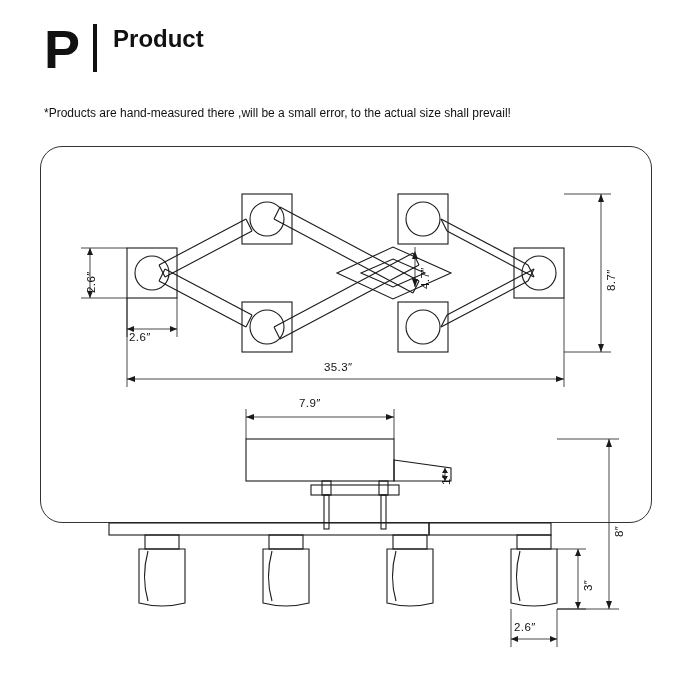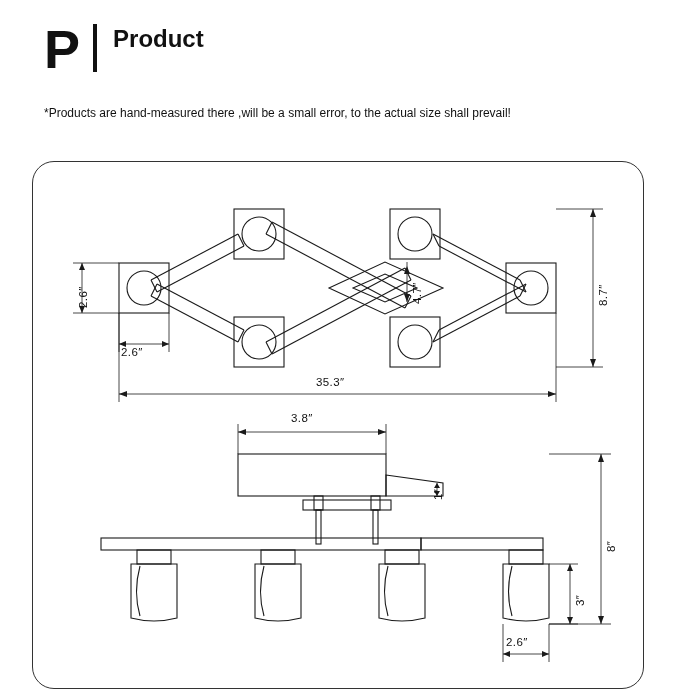--- a/index.html
+++ b/index.html
@@ -61,29 +61,28 @@
     left: 44px;
     top: 106px;
     font-size: 12px;
     color: #111;
     white-space: nowrap;
     text-align: center;
   }
   
   .panel {
     position: absolute;
-    left: 32px;
+    left: 40px;
     top: 146px;
     width: 612px;
-    height: 528px;
+    height: 377px;
     border: 1px solid #333;
     border-radius: 22px;
     box-sizing: border-box;
     background: #fff;
-    margin-top: 15px;
   }
   .diagram-svg {
     position: absolute;
     left: 0;
     top: 0;
   }
   .dim-label {
     position: absolute;
     font-size: 11.5px;
     font-family: "Liberation Sans", sans-serif;
@@ -286,21 +285,21 @@
     <div class="dim-label rot" style="left:44px; top:146px;">2.6″</div>
 
     <div class="dim-label" style="left:88px; top:184px;">2.6″</div>
 
     <div class="dim-label rot" style="left:378px; top:142px;">4.7″</div>
 
     <div class="dim-label rot" style="left:564px; top:144px;">8.7″</div>
 
     <div class="dim-label" style="left:283px; top:214px;">35.3″</div>
 
-    <div class="dim-label" style="left:258px; top:250px;">3.8″</div>
+    <div class="dim-label" style="left:258px; top:250px;">7.9″</div>
 
     <div class="dim-label rot" style="left:399px; top:338px;">1″</div>
 
     <div class="dim-label rot" style="left:572px; top:390px;">8″</div>
 
     <div class="dim-label rot" style="left:541px; top:444px;">3″</div>
 
     <div class="dim-label" style="left:473px; top:474px;">2.6″</div>
 
   </div>

